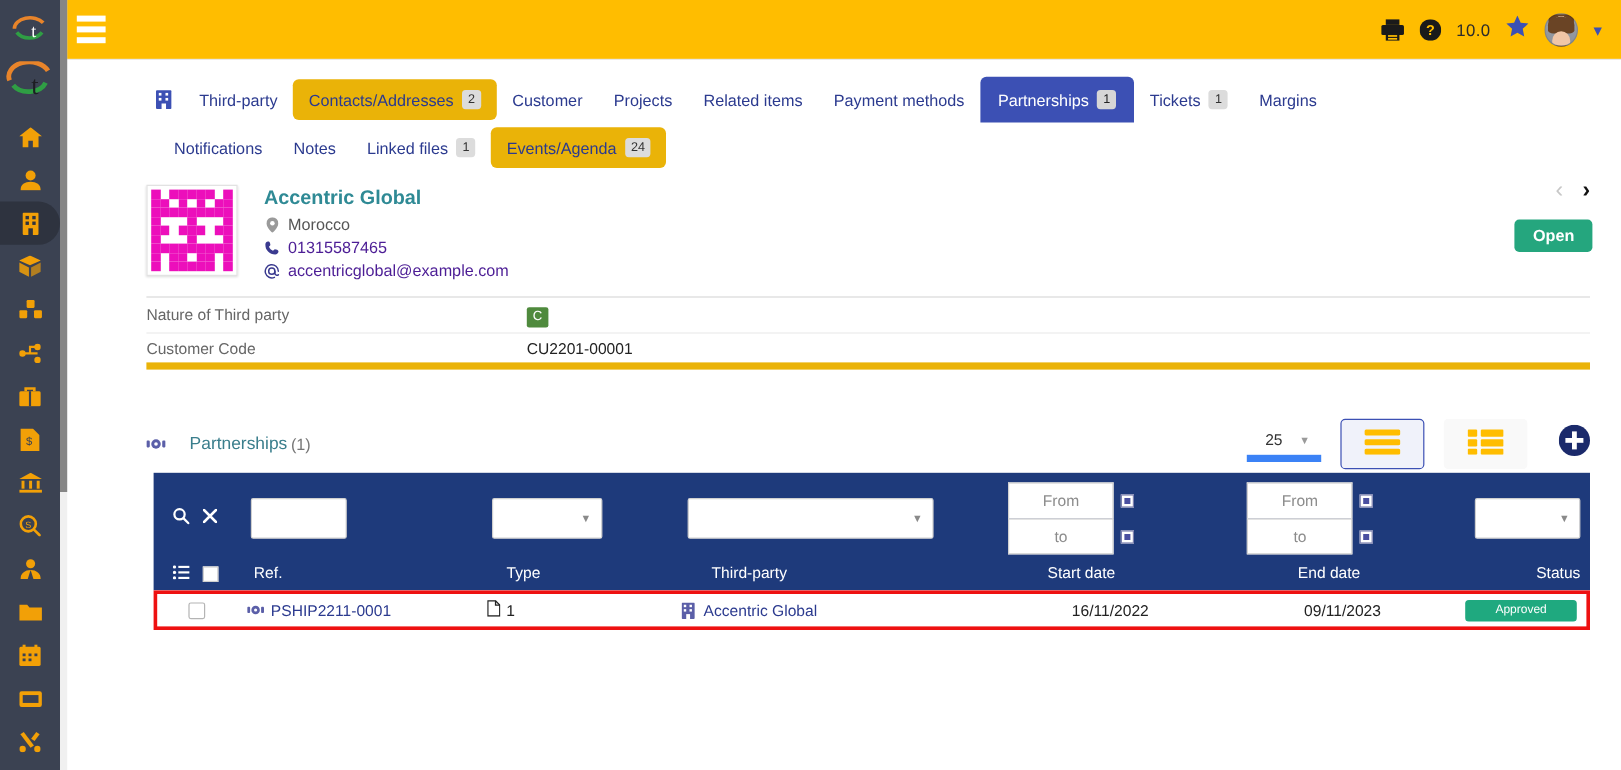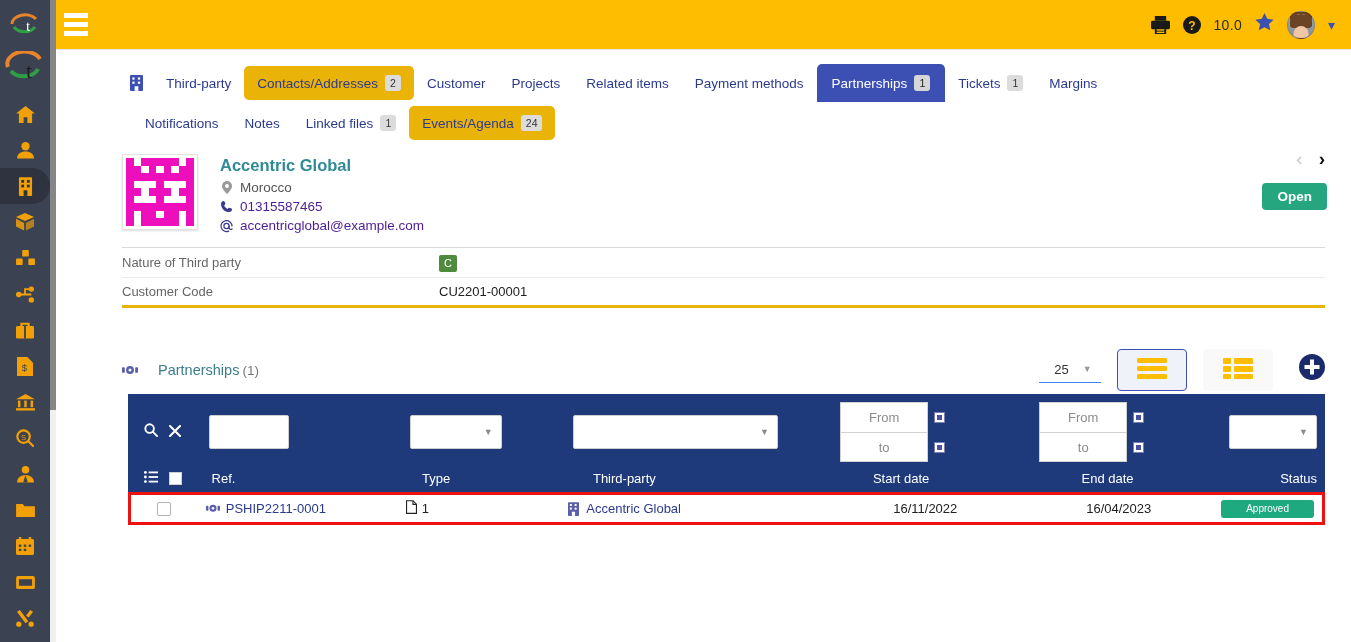--- a/index.html
+++ b/index.html
@@ -110,34 +110,34 @@
   .nav-arrow.on { color:#111; font-weight:bold; }
   .open-btn {
     position:absolute; right:24px; top:43px;
     background:#25a67e; color:#fff; font-size:13.5px; font-weight:bold;
     padding:6px 15px; border-radius:4px; cursor:pointer;
   }
 
   
   .info-table { margin: 14px 26px 0 72px; border-top:1px solid #d9d9d9; }
   .info-row { display:flex; height: 30px; align-items:center; border-bottom:1px solid #ececec; font-size:13px; }
-  .info-row:last-child { border-bottom:3px solid #eab308; }
+  .info-row:last-child { border-bottom:6px solid #eab308; }
   .info-label { width: 317px; color:#666; }
   .info-val { color:#222; }
   .nature-badge { background:#4f8a3d; color:#fff; font-size:11px; padding:2px 5px 3px; border-radius:2px; }
 
   
   .sec-bar { margin: 40px 26px 0 72px; display:flex; align-items:center; position: relative; height: 44px; }
   .sec-icon { color:#5b5fa8; font-size:14px; margin-right: 20px; display:flex; }
   .sec-title { color:#3a7e8c; font-size:14.5px; }
   .sec-count { color:#777; font-size:13.5px; margin-left:3px; }
   .sec-tools { margin-left:auto; display:flex; align-items:center; gap: 16px; }
   .per-page {
     display:flex; align-items:center; gap: 14px; font-size:13px; color:#333;
-    border-bottom:1px solid #3b82f6; padding: 4px 6px 5px 12px; min-width: 62px; justify-content:center;
+    border-bottom:6px solid #3b82f6; padding: 4px 6px 5px 12px; min-width: 62px; justify-content:center;
   }
   .per-page .caret { color:#9a9a9a; font-size:9px; }
   .vbtn {
     width: 70px; height: 42px; border-radius:4px; display:flex; align-items:center; justify-content:center;
     background:#f0f2fa; border:1px solid #3c50b4; cursor:pointer;
   }
   .vbtn.plain { background:#f9f9f9; border:1px solid transparent; }
   .plus-btn { color:#1b2a6b; font-size:26px; margin-left:10px; display:flex; cursor:pointer; }
 
   
@@ -757,21 +757,21 @@
                   <rect x="7.2" y="2" width="2.2" height="2.2"></rect>
                   <rect x="2" y="6" width="2.2" height="2.2"></rect>
                   <rect x="7.2" y="6" width="2.2" height="2.2"></rect>
                   <rect x="4.2" y="10.5" width="3.5" height="4.5"></rect>
                 </g>
               </svg>
           </span>
           <span>Accentric Global</span>
         </div>
         <div class="d-cell d-start">16/11/2022</div>
-        <div class="d-cell d-end">16/04/2023</div>
+        <div class="d-cell d-end">09/11/2023</div>
         <div class="d-cell d-status">
           <span class="status-badge">Approved</span>
         </div>
       </div>
 
     </div>
 
   </div>
 </div>
 

